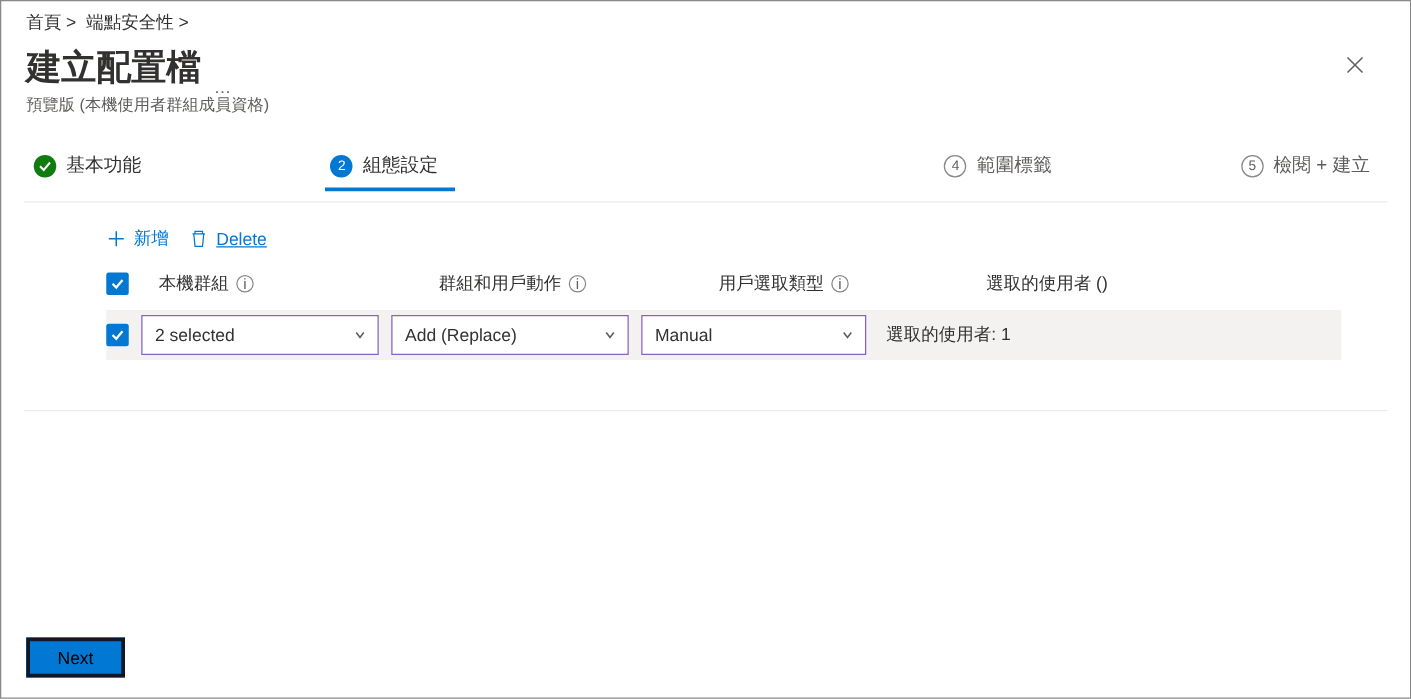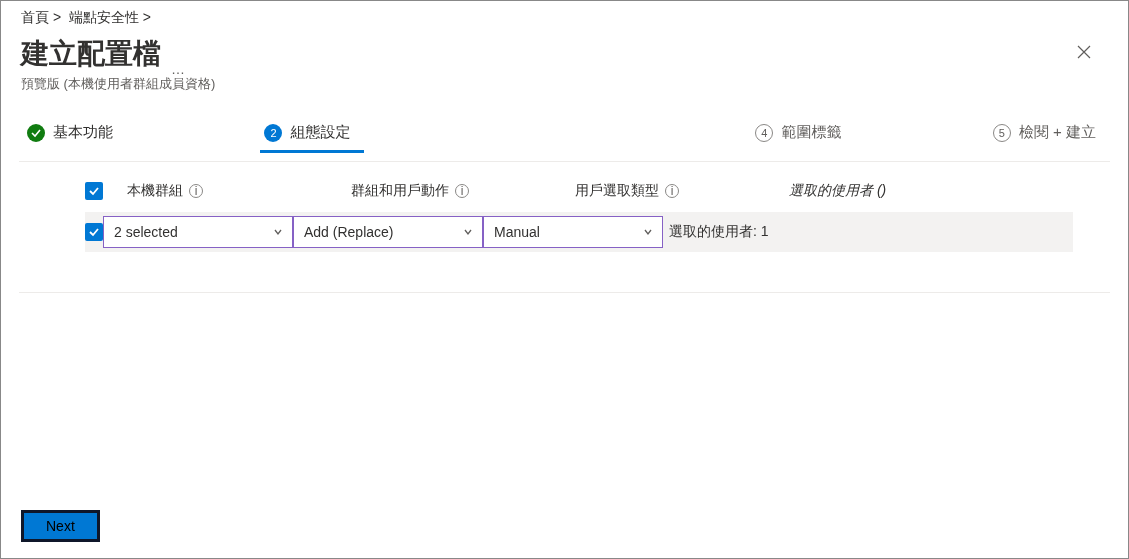--- a/index.html
+++ b/index.html
@@ -35,24 +35,24 @@
   .action-btn.delete { color:#0078d4; margin-left:10px; text-decoration: underline; }
   .plus-icon, .trash-icon { width:16px; height:16px; }
 
   .row { display:flex; align-items:center; gap:10px; margin-left:28px; margin-bottom:12px;}
   .header-row { font-size:14px; color:#323130;gap:24px; }
   .checkbox { width:18px; height:18px; border:none; background:#0078d4; border-radius:2px; display:inline-flex; align-items:center; justify-content:center; color:#fff; font-size:13px; cursor:pointer;}
   .col { display:flex; align-items:center; gap:6px;}
   .col1 { width: 200px; }
   .col2 { width: 200px; }
   .col3 { width: 190px; }
-  .col4 { width: 160px; font-style: italic; }
+  .col4 { width: 160px; }
   .info { color:#605e5c; font-size:12px; border:1px solid #8a8886; border-radius:50%; width:14px; height:14px; display:inline-flex;align-items:center;justify-content:center; line-height:1;}
 
-  .data-row { background:#f3f2f1; padding: 4px 0 4px 0; display:flex; align-items:center; margin-left:28px; margin-right:0; width: 988px;}
+  .data-row { background:#f3f2f1; padding: 4px 0 4px 0; display:flex; align-items:center; margin-left:28px; margin-right:0; gap:10px; width: 988px;}
   .select { height:32px; border:1px solid #8661c5; background:#fff; padding: 0 28px 0 10px; font-size:14px; color:#323130; position:relative; display:flex; align-items:center; justify-content:space-between; cursor:pointer;}
   .select .caret { position:absolute; right:8px; top:9px; }
   .sel1 { width: 190px; }
   .sel2 { width: 190px; }
   .sel3 { width: 180px; }
   .result-text { font-size:14px; padding-left:6px;}
 
   .hr-bottom { border-top:1px solid #edebe9; margin: 40px 18px 0 18px; }
 
   .footer { position:absolute; bottom:16px; left:20px; display:flex; gap:12px;}
@@ -100,20 +100,34 @@
     <span>範圍標籤</span>
   </div>
   <div class="step muted">
     <span class="badge future">5</span>
     <span>檢閱 + 建立</span>
   </div>
 </div>
 
 <div class="content">
 
+  <div class="action-row">
+    <div class="action-btn">
+      <svg class="plus-icon" viewBox="0 0 16 16">
+          <path d="M8 2 V14 M2 8 H14" stroke="#0078d4" stroke-width="1.2"></path>
+        </svg>
+      <span>新增</span>
+    </div>
+    <div class="action-btn delete">
+      <svg class="trash-icon" viewBox="0 0 16 16">
+          <path d="M3 4 H13 M5 4 V2 H11 V4 M4 4 L5 14 H11 L12 4" stroke="#0078d4" stroke-width="1" fill="none"></path>
+        </svg>
+      <span>Delete</span>
+    </div>
+  </div>
 
   <div class="row header-row">
     <span class="checkbox">
       <svg width="12" height="12" viewBox="0 0 12 12">
           <path d="M2 6 L5 9 L10 3" stroke="#fff" stroke-width="1.8" fill="none"></path>
         </svg>
     </span>
     <div class="col col1">
       <span>本機群組</span>
       <span class="info">i</span>

